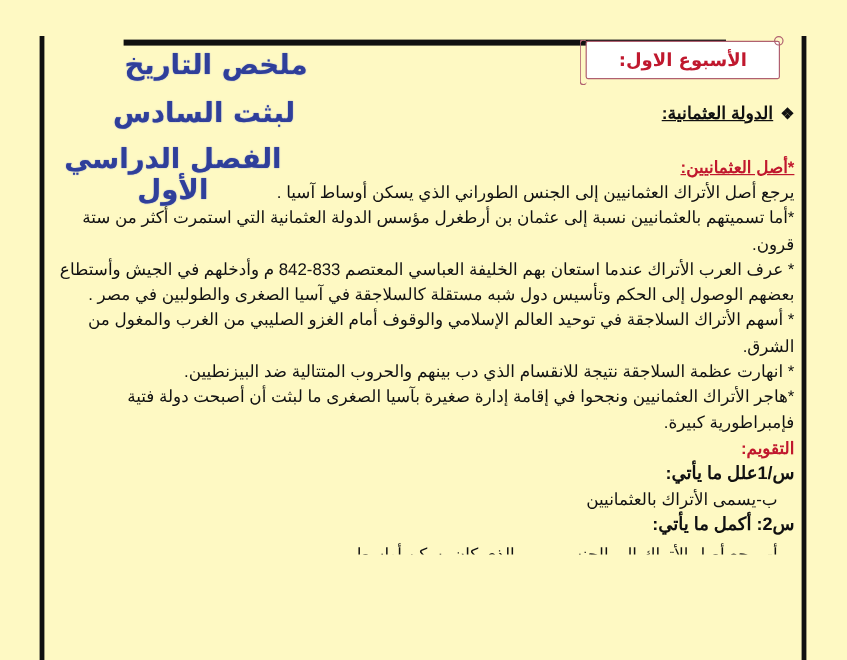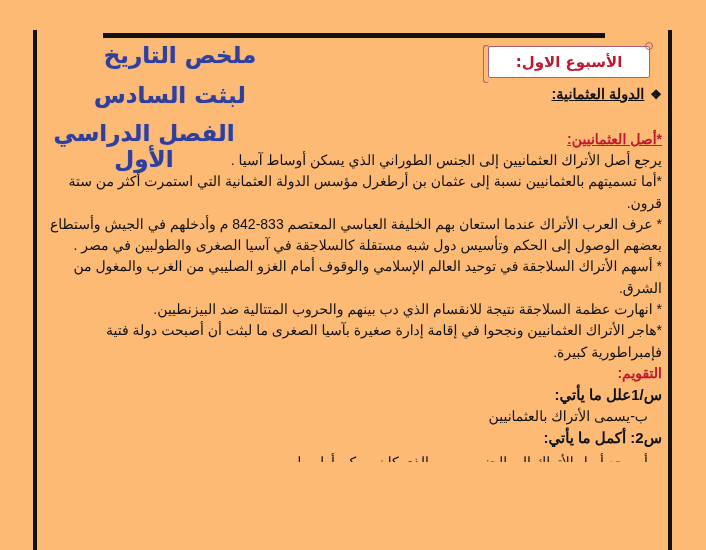--- a/index.html
+++ b/index.html
@@ -8,21 +8,21 @@
       width: 706px;
       height: 550px;
       background: #ffffff;
       overflow: hidden;
       font-family: "DejaVu Sans", "Liberation Sans", sans-serif;
     }
     .page {
       position: relative;
       width: 706px;
       height: 550px;
-      background: #fdba74;
+      background: #fef9c3;
     }
     
     .border-left {
       position: absolute;
       left: 33px;
       top: 30px;
       width: 4px;
       height: 520px;
       background: #111;
     }
@@ -58,21 +58,21 @@
       text-shadow: 0 0 1px #6a79c8;
     }
     .title-line1 { position: absolute; left: 40px; top: 0px; width: 200px; font-size: 23px; text-align: center; }
     .title-line2 { position: absolute; left: 30px; top: 40px; width: 200px; font-size: 23px; text-align: center; }
     .title-line3 { position: absolute; left: -6px; top: 78px; width: 220px; font-size: 23px; text-align: center; }
 
     
     .week-banner {
       position: absolute;
       left: 488px;
-      top: 46px;
+      top: 34px;
       width: 160px;
       height: 30px;
       border: 1.5px solid #b06070;
       border-radius: 2px;
       background: #fff;
       display: flex;
       align-items: center;
       justify-content: center;
     }
     .week-banner::before {

